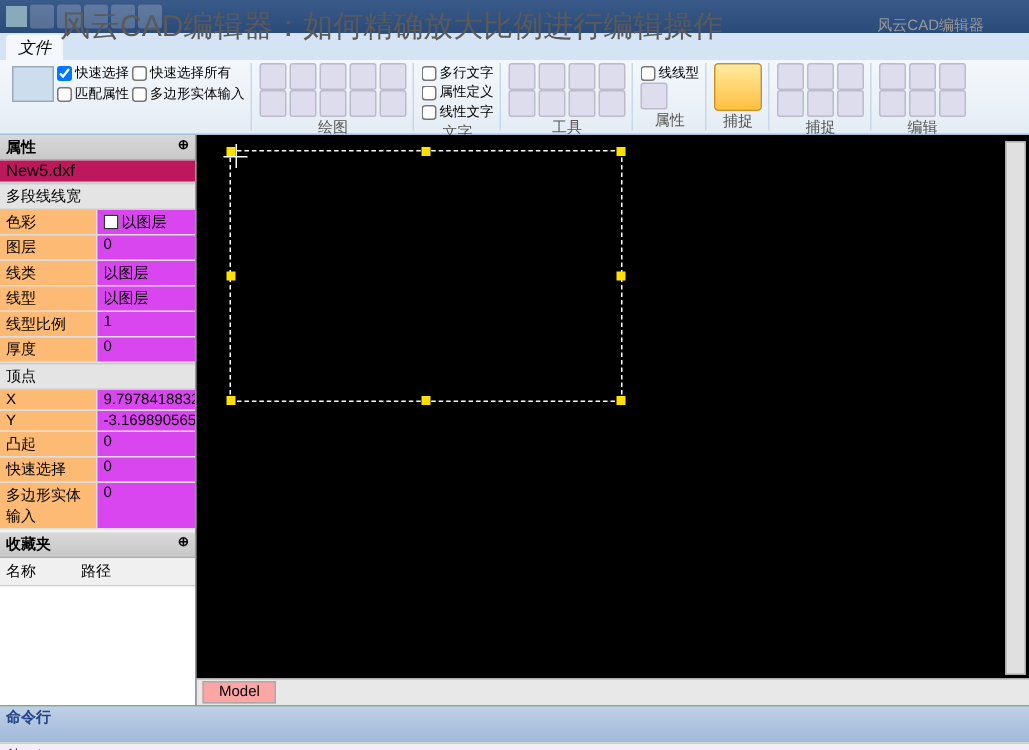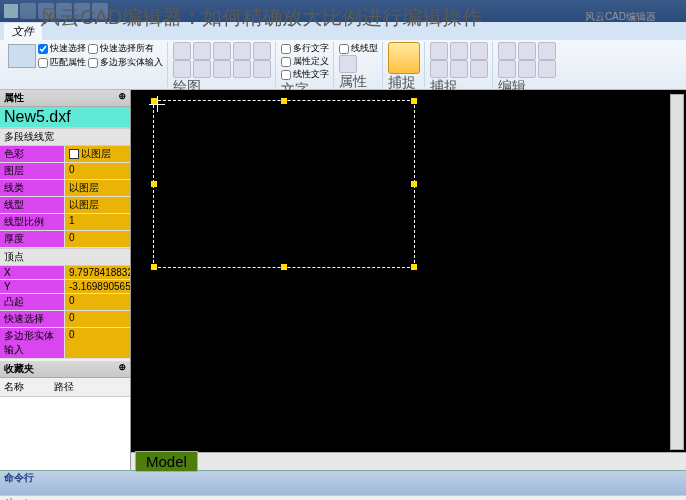--- a/index.html
+++ b/index.html
@@ -12,36 +12,36 @@
 .titlebar-icon { width: 14px; height: 14px; background: #8ab; margin-right: 2px; }
 .qat { display: flex; gap: 2px; }
 .qat-btn { width: 16px; height: 16px; background: rgba(255,255,255,0.2); border-radius: 2px; }
 
 .menubar { height: 18px; background: #d4e4f4; display: flex; align-items: center; padding-left: 4px; gap: 12px; font-size: 11px; }
 .menu-tab { padding: 1px 8px; cursor: pointer; font-style: italic; }
 .menu-tab.active { background: #f4f8fc; border-radius: 3px 3px 0 0; }
 
 .ribbon { height: 50px; background: linear-gradient(#f4f8fc, #e4ecf4); border-bottom: 1px solid #a8c0d8; display: flex; padding: 2px 4px; gap: 1px; }
 .ribbon-group { border-right: 1px solid #c8d8e8; padding: 0 4px; display: flex; flex-direction: column; justify-content: space-between; }
-.ribbon-group-label { font-size: 14px; color: #555; text-align: left; }
+.ribbon-group-label { font-size: 10px; color: #555; text-align: center; }
 .ribbon-row { display: flex; gap: 2px; align-items: center; }
 .ribbon-btn { width: 18px; height: 18px; background: #dde; border: 1px solid #bbc; border-radius: 2px; }
 .ribbon-btn-lg { width: 32px; height: 32px; background: linear-gradient(#ffeaa0,#ffc040); border: 1px solid #cc9020; border-radius: 3px; }
 .ribbon-check { font-size: 9px; display: flex; align-items: center; gap: 2px; }
 .ribbon-check input { width: 10px; height: 10px; }
 
 .workspace { display: flex; height: 380px; }
 .props-panel { width: 131px; background: #f0f0f0; border-right: 1px solid #999; display: flex; flex-direction: column; }
 .panel-header { background: linear-gradient(#d8d8d8,#c8c8c8); border-bottom: 1px solid #aaa; padding: 1px 4px; font-size: 10px; font-weight: bold; display: flex; justify-content: space-between; }
 .panel-header .pin { font-size: 9px; }
-.filename-row { background: #5eead4; padding: 1px 4px; font-size: 16px; border-bottom: 1px solid #ccc; }
+.filename-row { background: #be185d; padding: 1px 4px; font-size: 11px; border-bottom: 1px solid #ccc; }
 .section-header { background: #e4e4e4; padding: 1px 4px; font-size: 10px; border-top: 1px solid #ccc; border-bottom: 1px solid #ccc; }
 .prop-row { display: flex; border-bottom: 1px solid #ddd; font-size: 10px; }
-.prop-label { width: 50%; padding: 1px 4px; background: #d946ef; border-right: 1px solid #ddd; }
-.prop-value { width: 50%; padding: 1px 4px; background: #eab308; overflow: hidden; white-space: nowrap; }
+.prop-label { width: 50%; padding: 1px 4px; background: #fdba74; border-right: 1px solid #ddd; }
+.prop-value { width: 50%; padding: 1px 4px; background: #d946ef; overflow: hidden; white-space: nowrap; }
 .prop-value.swatch { display: flex; align-items: center; gap: 2px; }
 .swatch-box { width: 10px; height: 10px; background: #fff; border: 1px solid #333; }
 .prop-value input[type=checkbox] { width: 10px; height: 10px; }
 
 .favorites-panel { flex: 1; background: #fff; }
 .fav-header { display: flex; font-size: 10px; padding: 2px 4px; gap: 30px; background: #f0f0f0; border-bottom: 1px solid #ccc; }
 
 .canvas-area { flex: 1; position: relative; background: #000; }
 .canvas-inner { position: absolute; inset: 4px; background: #000; }
 .selection-rect { position: absolute; left: 18px; top: 6px; width: 262px; height: 168px; border: 1px dashed #fff; }
@@ -49,21 +49,21 @@
 .h-tl { top: -3px; left: -3px; } .h-tr { top: -3px; right: -3px; }
 .h-bl { bottom: -3px; left: -3px; } .h-br { bottom: -3px; right: -3px; }
 .h-t { top: -3px; left: 50%; margin-left: -3px; } .h-b { bottom: -3px; left: 50%; margin-left: -3px; }
 .h-l { left: -3px; top: 50%; margin-top: -3px; } .h-r { right: -3px; top: 50%; margin-top: -3px; }
 .crosshair { position: absolute; left: 14px; top: 2px; width: 16px; height: 16px; }
 .crosshair::before, .crosshair::after { content: ''; position: absolute; background: #fff; }
 .crosshair::before { left: 0; right: 0; top: 50%; height: 1px; }
 .crosshair::after { top: 0; bottom: 0; left: 50%; width: 1px; }
 
 .model-tab { position: absolute; bottom: 0; left: 0; right: 0; height: 18px; background: #e8e8e8; border-top: 1px solid #aaa; display: flex; align-items: center; }
-.model-tab-btn { padding: 1px 10px; font-size: 15px; background: #4d7c0f; border: 1px solid #aaa; margin-left: 4px; }
+.model-tab-btn { padding: 1px 10px; font-size: 10px; background: #fca5a5; border: 1px solid #aaa; margin-left: 4px; }
 .scroll-track { position: absolute; right: 2px; top: 4px; bottom: 20px; width: 14px; background: #e0e0e0; border: 1px solid #aaa; }
 
 .cmdline { height: 25px; background: linear-gradient(#c0d0e8,#a0b8d8); border-top: 1px solid #7a9; font-size: 10px; padding: 0 4px; color: #248; font-weight: bold; }
 .statusbar { height: 26px; background: #f0f0f0; border-top: 1px solid #ccc; font-size: 9px; padding: 1px 4px; color: #555; }
 .statusbar div { line-height: 11px; }
 </style>
 </head>
 <body>
 
 <div class="title-overlay">风云CAD编辑器：如何精确放大比例进行编辑操作</div>
@@ -141,20 +141,35 @@
           <span>属性定义</span>
         </label>
       <label class="ribbon-check">
           <input type="checkbox" style="">
           <span>线性文字</span>
         </label>
     </div>
     <div class="ribbon-group-label">文字</div>
   </div>
 
+  <div class="ribbon-group">
+    <div class="ribbon-row">
+      <div class="ribbon-btn"></div>
+      <div class="ribbon-btn"></div>
+      <div class="ribbon-btn"></div>
+      <div class="ribbon-btn"></div>
+    </div>
+    <div class="ribbon-row">
+      <div class="ribbon-btn"></div>
+      <div class="ribbon-btn"></div>
+      <div class="ribbon-btn"></div>
+      <div class="ribbon-btn"></div>
+    </div>
+    <div class="ribbon-group-label">工具</div>
+  </div>
 
   <div class="ribbon-group">
     <div class="ribbon-row">
       <label class="ribbon-check">
           <input type="checkbox" style="">
           <span>线线型</span>
         </label>
     </div>
     <div class="ribbon-row">
       <div class="ribbon-btn"></div>

